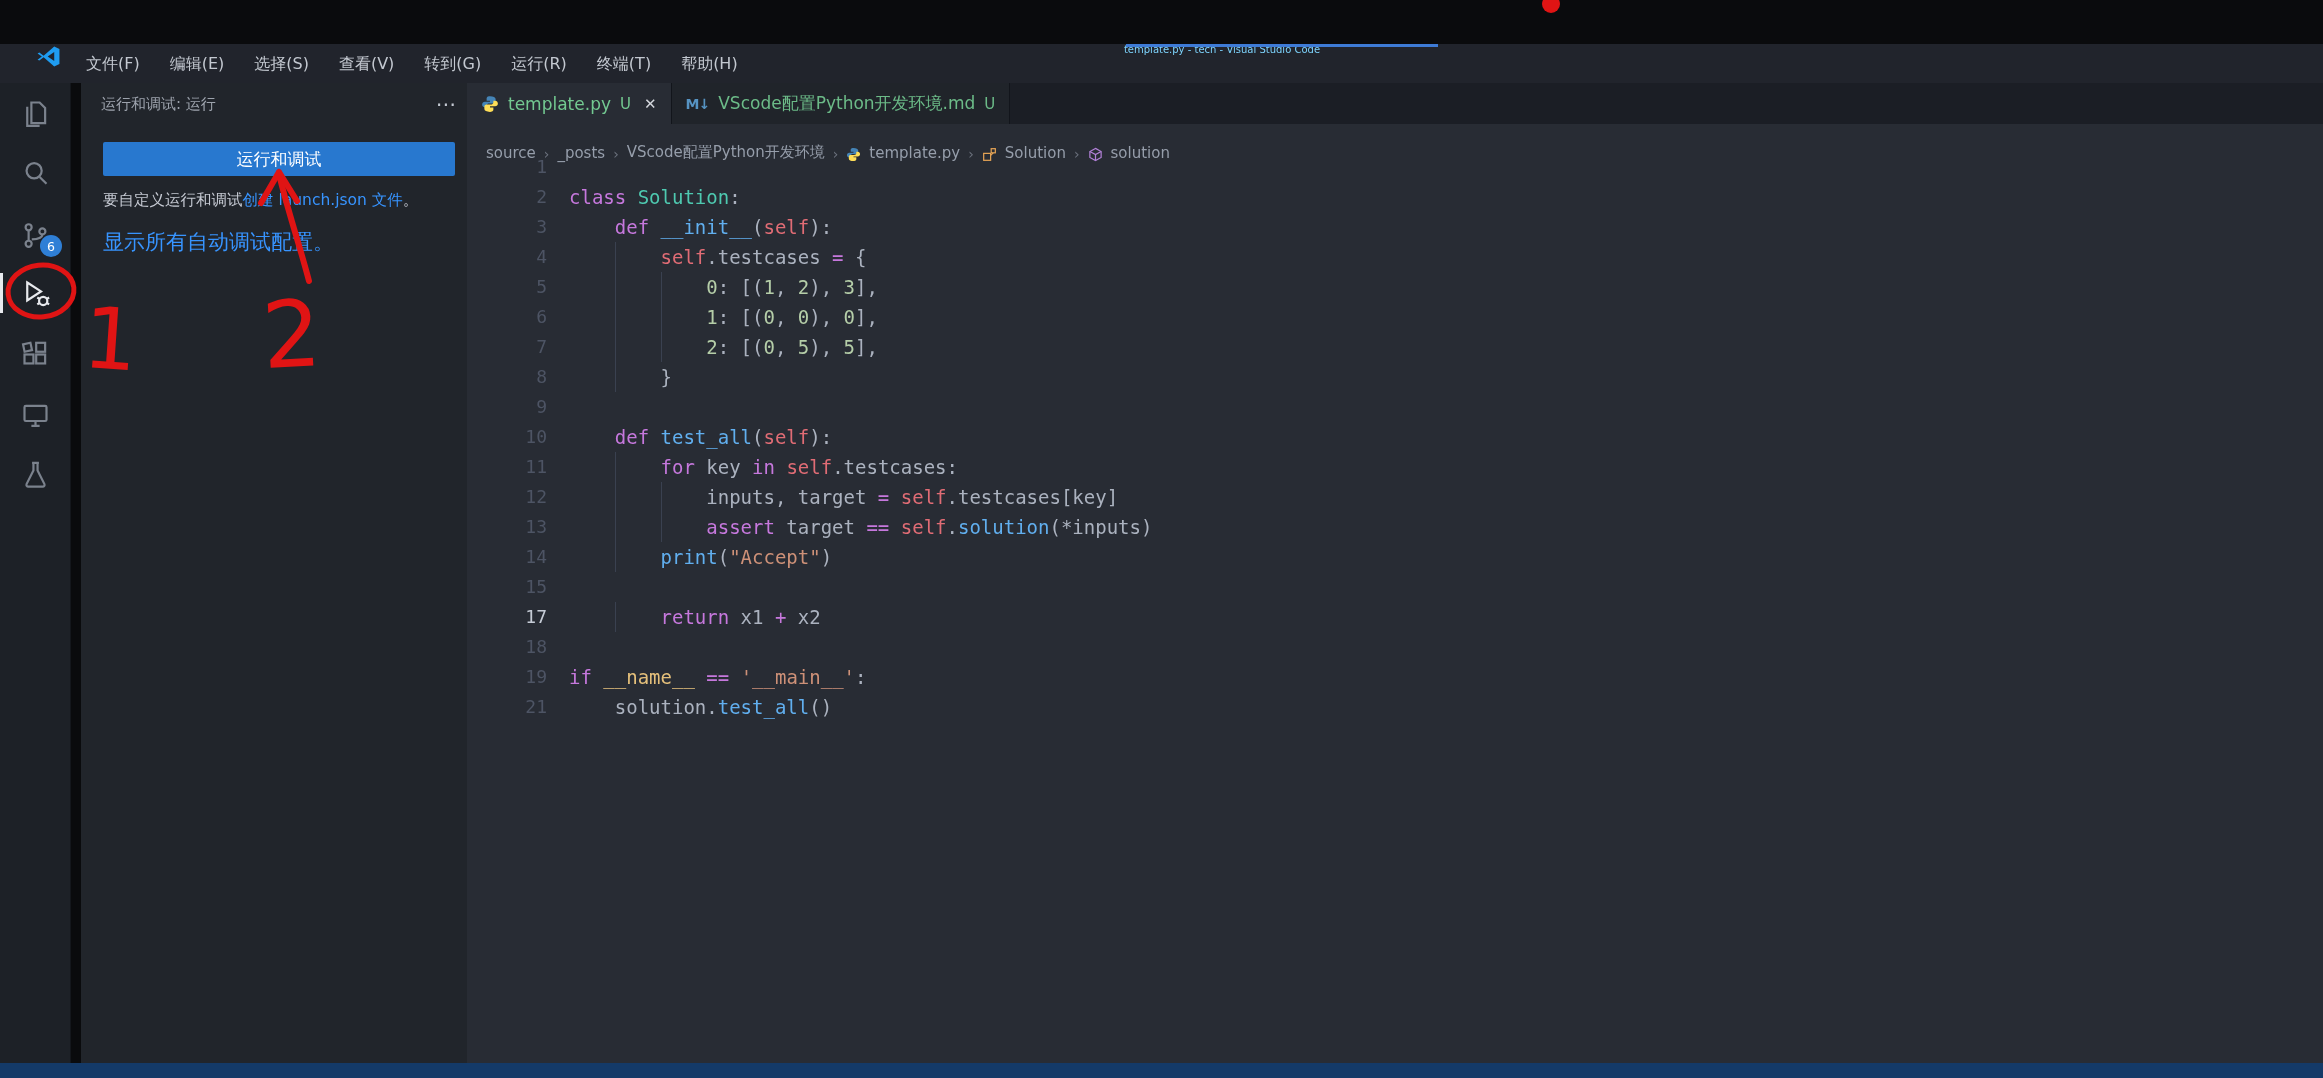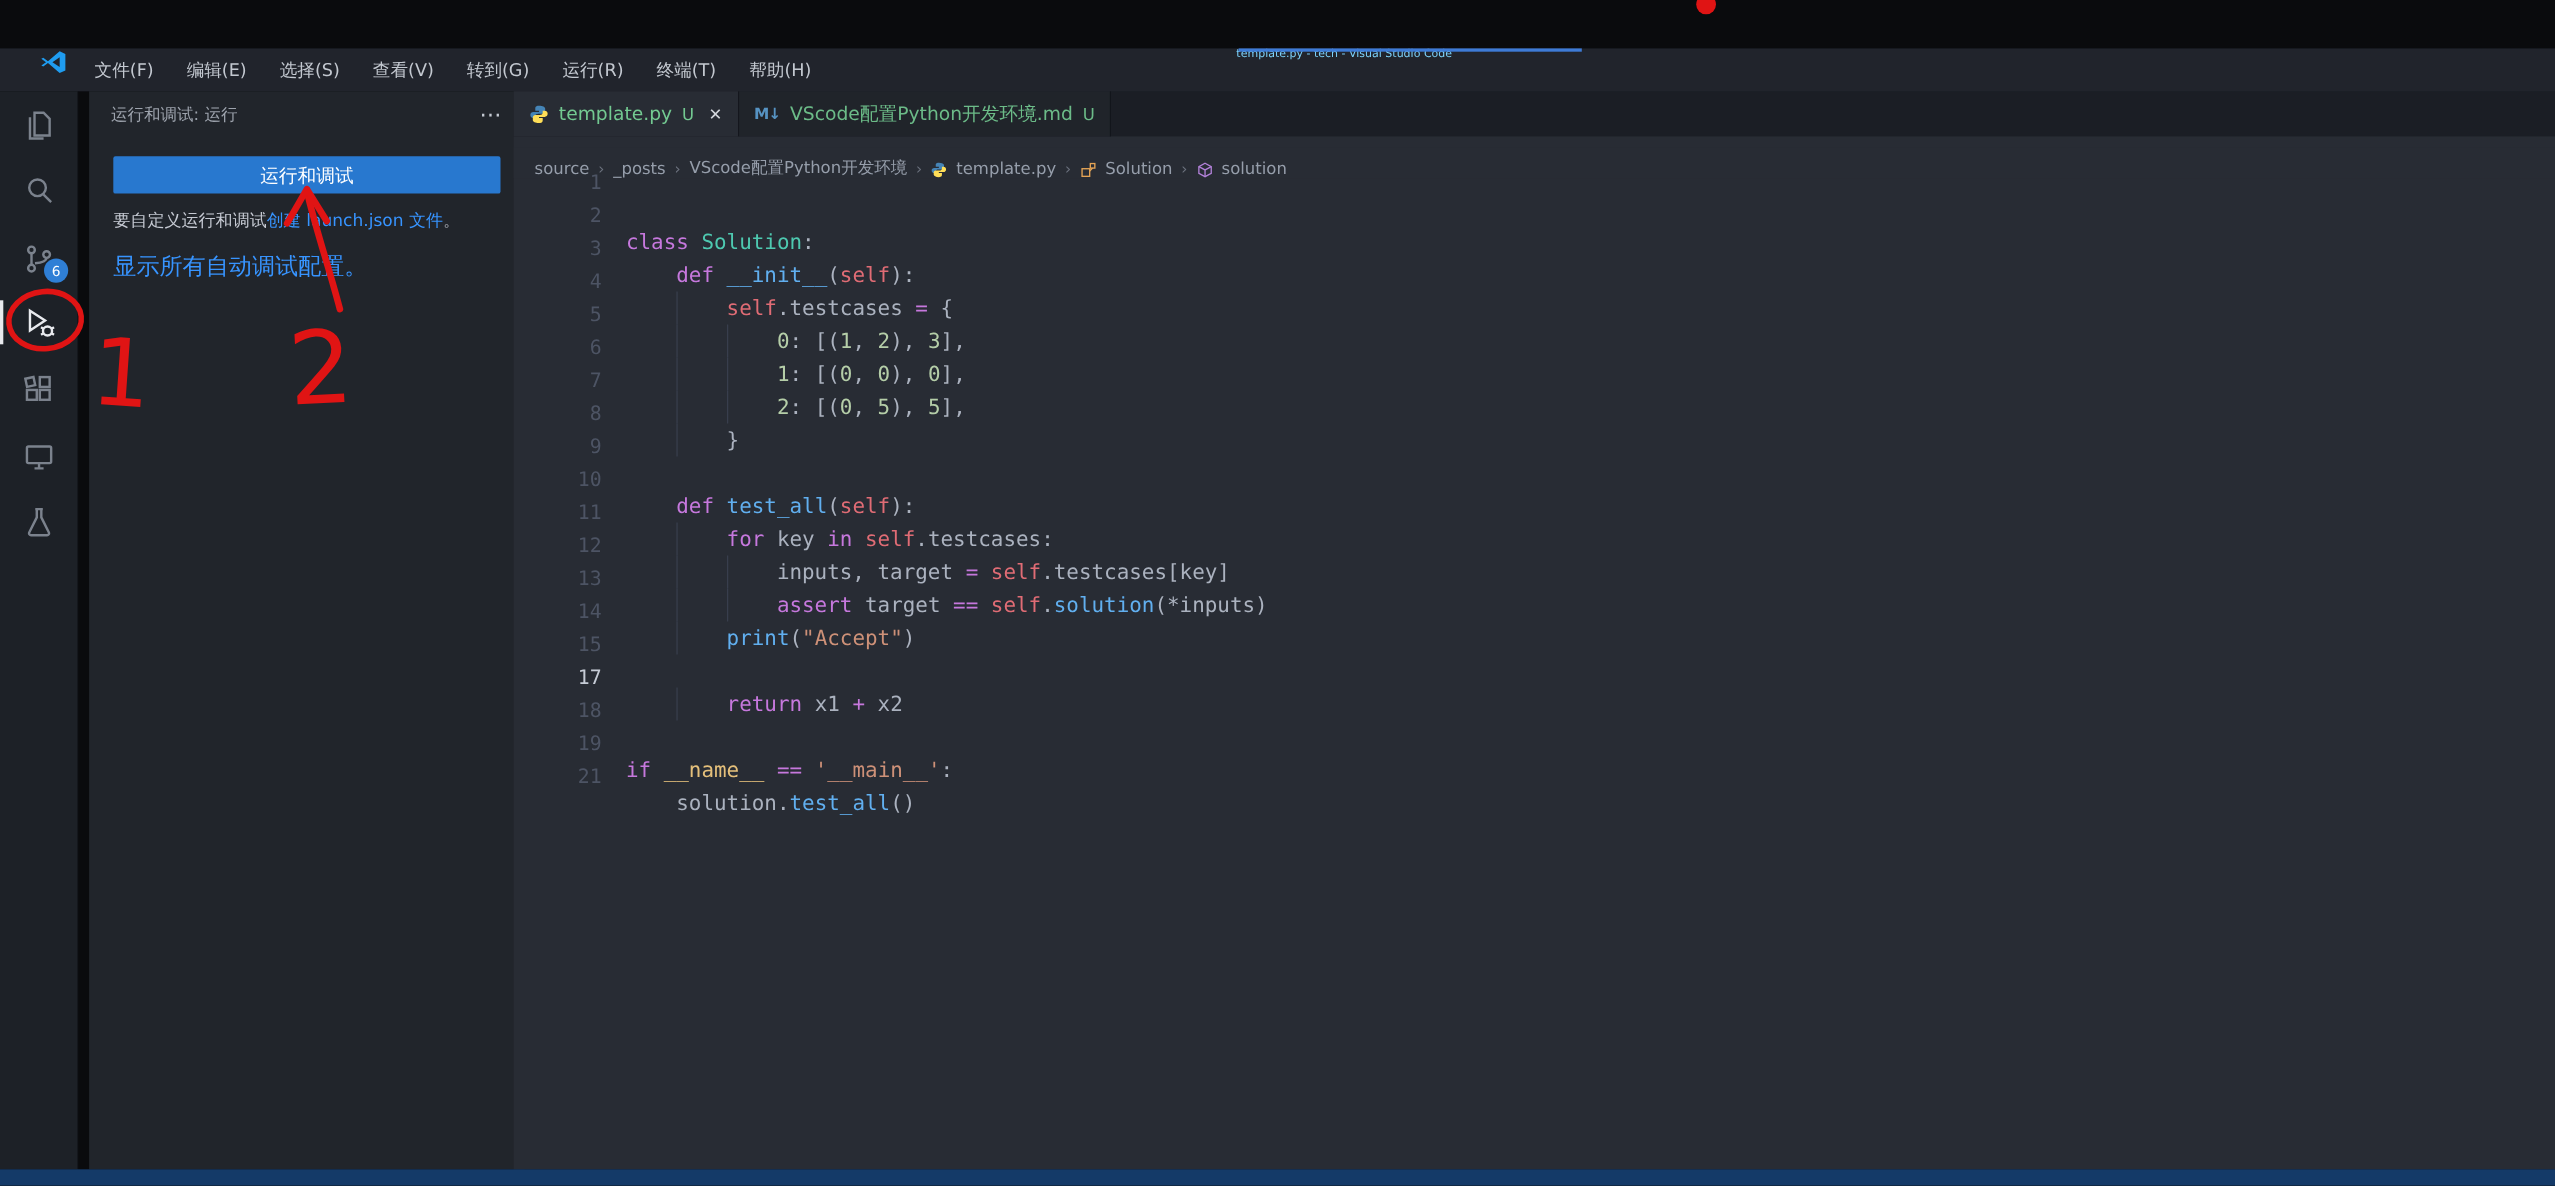--- a/index.html
+++ b/index.html
@@ -62,21 +62,21 @@
   .crumb { cursor:pointer; }
   .crumb-sep { color:#6b717d; font-size:14px; }
   .crumb-icon { display:flex; align-items:center; }
 
   
   #code-lines { position:absolute; left:0; top:69px; width:100%;
                 font-family:"DejaVu Sans Mono","Liberation Mono",monospace; }
   .code-line { display:flex; height:30px; line-height:30px; }
   .ln { flex:none; width:80px; text-align:right; color:#4d5464; font-size:18px; cursor:pointer; }
   .ln.active { color:#c6ccd6; }
-  .lt { white-space:pre; padding-left:22px; font-size:19px; color:#abb2bf;margin-top:23px; }
+  .lt { white-space:pre; padding-left:22px; font-size:19px; color:#abb2bf; }
   .ind { display:inline-block; width:4ch; height:30px; vertical-align:top; }
   .ind.g { border-left:1px solid #3a4150; }
   .tok-k { color:#c678dd; }
   .tok-c { color:#4ec9b0; }
   .tok-f { color:#61afef; }
   .tok-s { color:#ce9178; }
   .tok-n { color:#b5cea8; }
   .tok-v { color:#e06c75; }
   .tok-p { color:#d19a66; }
   .tok-o { color:#c678dd; }

